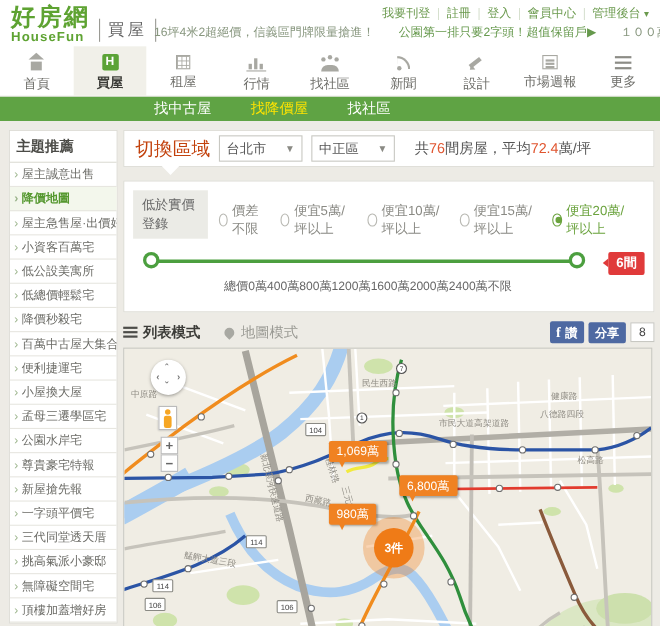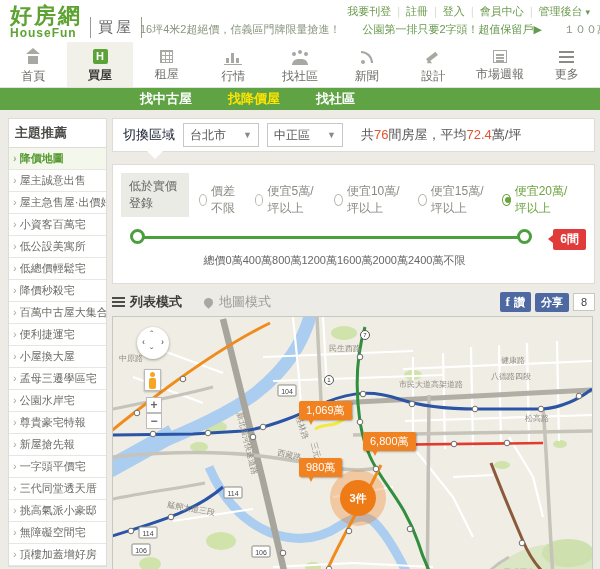--- a/index.html
+++ b/index.html
@@ -42,34 +42,34 @@
   .ni-news::after{content:"";position:absolute;left:3px;bottom:1px;width:4px;height:4px;border-radius:50%;background:#a8a8a2}
   .ni-design::before{content:"";position:absolute;left:2px;top:6px;width:12px;height:4px;background:#a8a8a2;transform:rotate(-38deg)}
   .ni-design::after{content:"";position:absolute;left:0;top:11px;border:3px solid transparent;border-right:4px solid #a8a8a2;transform:rotate(-38deg)}
   .ni-report{width:14px;height:13px;margin-top:1px;border:1px solid #a8a8a2}
   .ni-report::before{content:"";position:absolute;left:2px;top:3px;width:8px;height:1.5px;background:#a8a8a2;box-shadow:0 3px 0 #a8a8a2,0 6px 0 #a8a8a2}
   .ni-more{width:15px;height:12px;margin-top:2px;
     background:linear-gradient(#8c8c86,#8c8c86),linear-gradient(#8c8c86,#8c8c86),linear-gradient(#8c8c86,#8c8c86);
     background-size:15px 2px;background-position:0 0,0 5px,0 10px;background-repeat:no-repeat}
   
   .subnav{height:22px;background:#5fa344;display:flex;align-items:center;padding-left:140px}
-  .subnav .sn{color:#fff;font-weight:bold;font-size:13px;margin-right:36px;cursor:pointer}
+  .subnav .sn{color:#fff;font-weight:normal;font-size:13px;margin-right:36px;cursor:pointer}
   .subnav .sn.on{color:#ffe400}
   
   .content{position:relative;height:518px;background:#edebe5;padding:8px 5px 0 8px;display:flex}
   .sidebar{width:99px;background:#fff;border:1px solid #dddcd5;align-self:flex-start}
   .sidebar .sb-title{font-weight:bold;color:#4c4c48;font-size:13px;padding:5px 6px;border-bottom:1px solid #dddcd5}
   .sb-item{font-size:11px;color:#6b6b66;padding:3px 2px 3px 4px;border-bottom:1px solid #e7e6e0;cursor:pointer;white-space:nowrap;overflow:hidden}
   .sb-item::before{content:"› ";color:#9ab38a}
   .sb-item.on{color:#55982f;background:#f3f7ec;font-weight:bold}
   .main{flex:1;margin-left:5px;min-width:0}
   
   .regionbar{position:relative;background:#fff;border:1px solid #dddcd5;height:34px;display:flex;align-items:center;padding:0 10px;margin-bottom:12px}
   .regionbar::after{content:"";position:absolute;left:34px;bottom:-8px;border:8px solid transparent;border-top:8px solid #fff;border-bottom:none}
-  .regionbar .rlabel{font-size:13px;color:#0f172a;margin-right:8px}
+  .regionbar .rlabel{font-size:17px;color:#c2410c;margin-right:8px}
   .selbox{border:1px solid #c8c8c2;height:24px;line-height:22px;padding:0 6px;width:76px;display:flex;justify-content:space-between;align-items:center;margin-right:8px;cursor:pointer;color:#555;font-size:12px;background:#fff}
   .selbox .sc{font-size:9px;color:#8a8a84}
   .summary{font-size:13px;color:#555;margin-left:10px}
   .summary b{color:#e0552f;font-weight:normal}
   
   .filterbox{background:#fff;border:1px solid #dddcd5;padding:8px 8px 10px 8px;margin-bottom:6px}
   .frow{display:flex;align-items:flex-end}
   .flabel{background:#ebebe6;color:#666;font-size:12px;padding:5px 8px;margin-right:10px}
   .fopt{display:flex;align-items:center;margin-right:13px;color:#8a8a84;font-size:12px;cursor:pointer}
   .fopt .rb{width:12px;height:12px;border:1px solid #b8b8b2;border-radius:50%;margin-right:4px;position:relative;background:#fff}
@@ -186,22 +186,22 @@
     <span class="sn on">找降價屋</span>
     <span class="sn">找社區</span>
   </div>
 
 <div class="content">
 
   <div class="sidebar">
     <div class="sb-title">主題推薦</div>
     <div>
 
-    <div class="sb-item on">降價地圖</div>
-        <div class="sb-item">屋主誠意出售</div>
+    <div class="sb-item">屋主誠意出售</div>
+        <div class="sb-item on">降價地圖</div>
         <div class="sb-item">屋主急售屋·出價好談</div>
         <div class="sb-item">小資客百萬宅</div>
         <div class="sb-item">低公設美寓所</div>
         <div class="sb-item">低總價輕鬆宅</div>
         <div class="sb-item">降價秒殺宅</div>
         <div class="sb-item">百萬中古屋大集合</div>
         <div class="sb-item">便利捷運宅</div>
         <div class="sb-item">小屋換大屋</div>
         <div class="sb-item">孟母三遷學區宅</div>
         <div class="sb-item">公園水岸宅</div>

